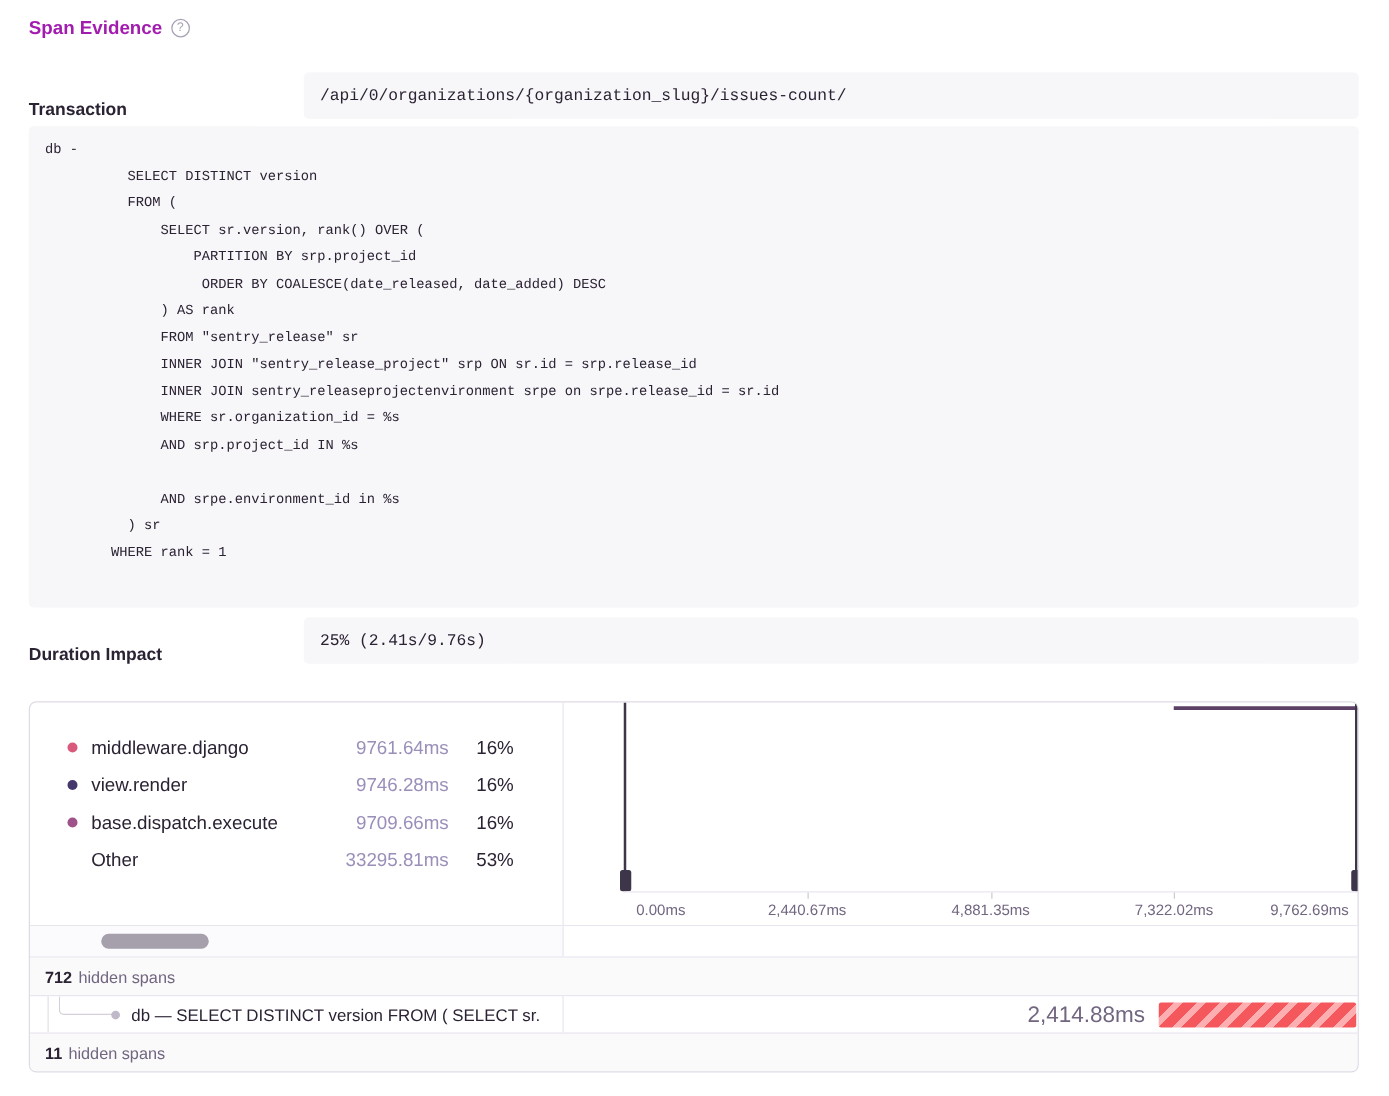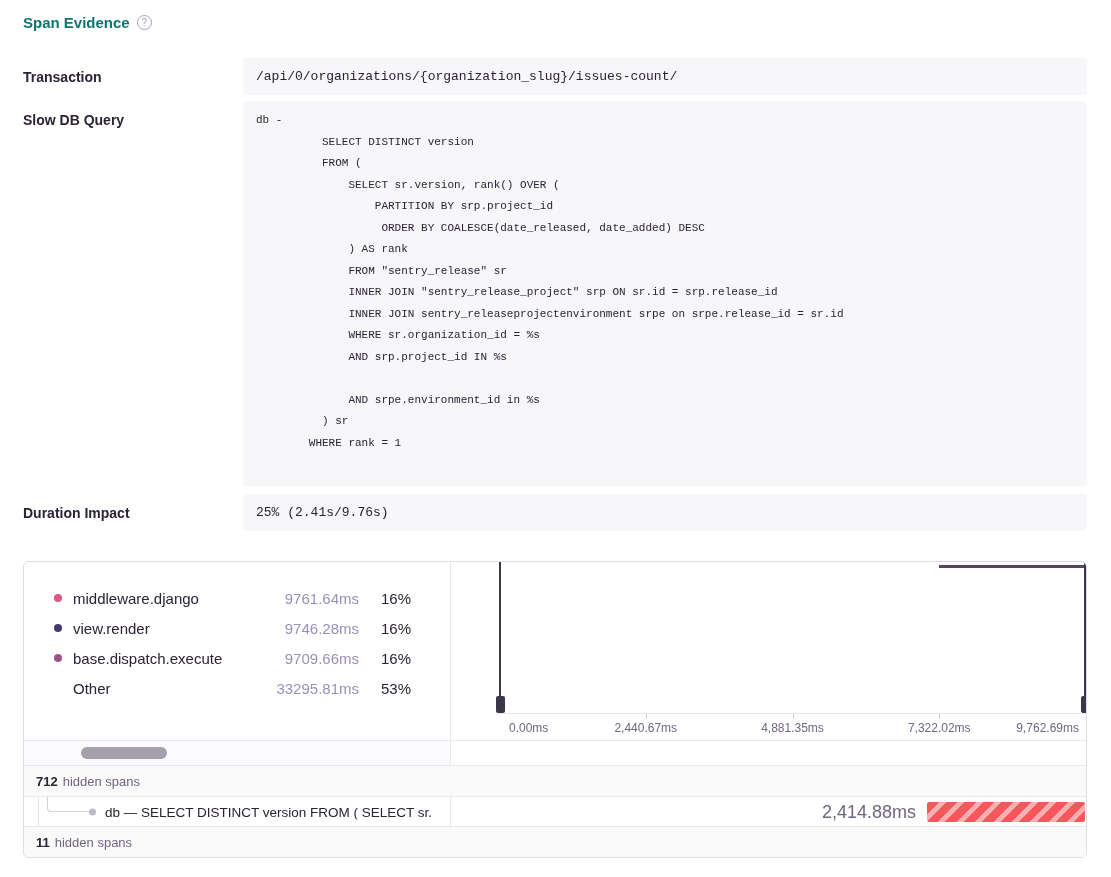--- a/index.html
+++ b/index.html
@@ -2,26 +2,26 @@
 <html><head>
 <meta charset="utf-8">
 <style>
   * { box-sizing: border-box; margin: 0; padding: 0; }
   html,body { width:1111px; height:877px; background:#ffffff;
     font-family:"Liberation Sans", sans-serif; color:#2b2233; overflow:hidden; }
   .page { position:relative; padding:14px 24px 0 23px; width:1111px; }
 
   
   .sec-header { display:flex; align-items:center; gap:7px; }
-  .sec-title { font-size:15px; font-weight:bold; color:#0f766e; }
+  .sec-title { font-size:15px; font-weight:bold; color:#a21caf; }
   .help { width:15px; height:15px; border:1px solid #a9a1b5; border-radius:50%;
     color:#a9a1b5; font-size:10px; line-height:13px; text-align:center; cursor:pointer; }
 
   
-  .kv { display:flex; align-items:flex-start; }
+  .kv { display:flex; align-items:flex-end; }
   .kv-label { width:220px; flex:0 0 220px; font-size:14px; font-weight:bold; padding-top:11px; }
   .kv-value { flex:1; background:#f7f6f8; border-radius:4px;
     font-family:"Liberation Mono","DejaVu Sans Mono", monospace; font-size:13px; color:#2b2233; }
   .kv-value.single { height:37px; display:flex; align-items:center; padding:0 13px; }
   .kv-value pre { font-family:inherit; font-size:11px; line-height:21.5px;
     padding:9px 13px 32px 13px; white-space:pre; overflow:hidden; }
   .row-transaction { margin-top:27px; }
   .row-query { margin-top:6px; }
   .row-impact { margin-top:8px; }
 
@@ -88,21 +88,20 @@
     <span class="sec-title">Span Evidence</span>
     <span class="help">?</span>
   </div>
 
   <div class="kv row-transaction">
     <div class="kv-label">Transaction</div>
     <div class="kv-value single">/api/0/organizations/{organization_slug}/issues-count/</div>
   </div>
 
   <div class="kv row-query">
-    <div class="kv-label">Slow DB Query</div>
     <div class="kv-value">
         <pre>db - 
           SELECT DISTINCT version
           FROM (
               SELECT sr.version, rank() OVER (
                   PARTITION BY srp.project_id
                    ORDER BY COALESCE(date_released, date_added) DESC
               ) AS rank
               FROM "sentry_release" sr
               INNER JOIN "sentry_release_project" srp ON sr.id = srp.release_id

